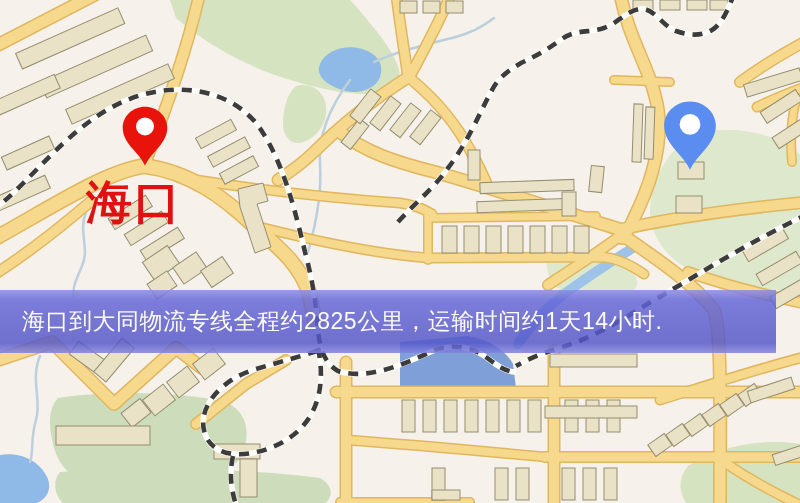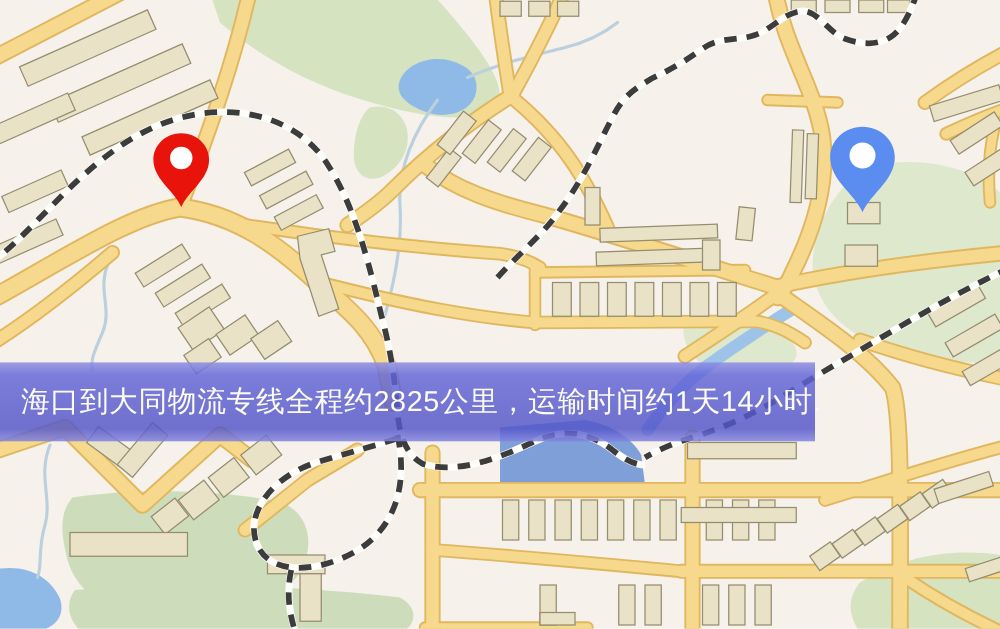--- a/index.html
+++ b/index.html
@@ -19,25 +19,24 @@
   .river{fill:none;stroke:#9dc4e8;stroke-width:10;stroke-linecap:round}
   .stream{fill:none;stroke:#bccfdd;stroke-width:2.5;stroke-linecap:round}
   .rdc{fill:none;stroke:var(--road-casing,#e0b75f);stroke-linecap:round;stroke-linejoin:round}
   .rdf{fill:none;stroke:var(--road,#f6d98c);stroke-linecap:round;stroke-linejoin:round}
   .bld{fill:var(--building,#eae2c7);stroke:var(--building-outline,#958d6f);stroke-width:1}
   .rlu{fill:none;stroke:#fdfdfa}
   .rlo{fill:none;stroke:var(--railway,#3c3c3c);stroke-dasharray:10 8}
 
   
   .banner{
-    position:absolute;left:0;top:290px;width:652px;height:63px;z-index:2;
+    position:absolute;left:0;top:290px;width:776px;height:63px;z-index:2;
     display:flex;align-items:center;
     background:linear-gradient(180deg, rgba(255,255,255,.28) 0%, rgba(255,255,255,.05) 16%,
                rgba(0,0,0,.05) 84%, rgba(255,255,255,.22) 100%), var(--banner-bg,rgba(88,90,214,.82));
-    justify-content:center;
   }
   .banner-text{
     color:var(--banner-fg,#fcfbef);font-size:23px;line-height:1;
     padding-left:22px;letter-spacing:.5px;white-space:nowrap;
   }
 
   
   .pin{position:absolute;z-index:3}
   .pin svg{display:block;width:100%;height:100%}
   .pin-origin{left:120px;top:102px;width:50px;height:68px}
@@ -303,20 +302,21 @@
   <div class="banner">
     <span class="banner-text">海口到大同物流专线全程约2825公里，运输时间约1天14小时.</span>
   </div>
 
   <div class="pin pin-origin">
     <svg viewBox="0 0 24 30" xmlns="http://www.w3.org/2000/svg">
       <path d="M12,0.9 C6,0.9 1.3,5.5 1.3,11 C1.3,14.9 3.5,18.3 6.3,21.4 C8.5,23.9 10.7,26.3 12,29.2 C13.3,26.3 15.5,23.9 17.7,21.4 C20.5,18.3 22.7,14.9 22.7,11 C22.7,5.5 18,0.9 12,0.9 Z"></path>
       <circle cx="12" cy="10.4" r="4.3" fill="#ffffff"></circle>
     </svg>
   </div>
+  <div class="city city-origin">海口</div>
 
   <div class="pin pin-destination">
     <svg viewBox="0 0 24 30" xmlns="http://www.w3.org/2000/svg">
       <path d="M12,0.9 C6,0.9 1.3,5.5 1.3,11 C1.3,14.9 3.5,18.3 6.3,21.4 C8.5,23.9 10.7,26.3 12,29.2 C13.3,26.3 15.5,23.9 17.7,21.4 C20.5,18.3 22.7,14.9 22.7,11 C22.7,5.5 18,0.9 12,0.9 Z"></path>
       <circle cx="12" cy="10.4" r="4.3" fill="#ffffff"></circle>
     </svg>
   </div>
 
 </div>
 

